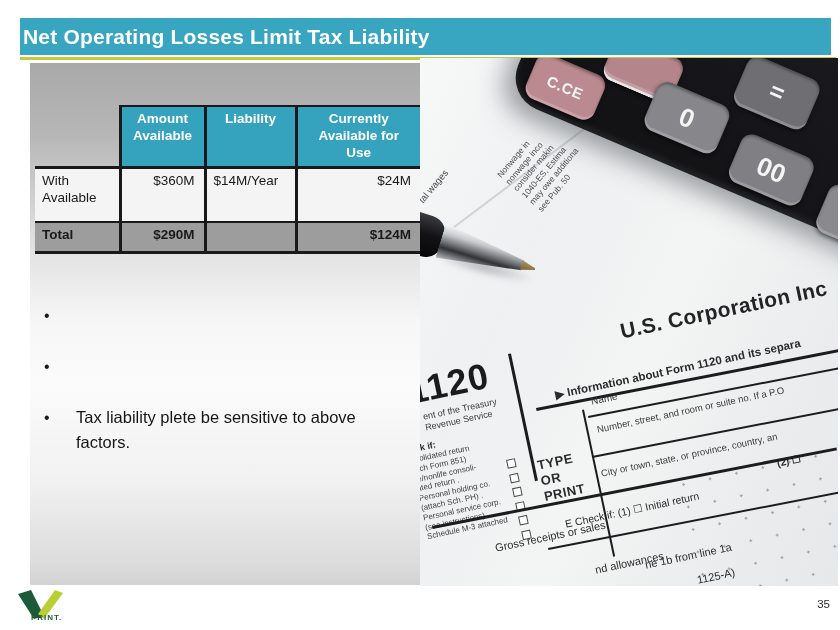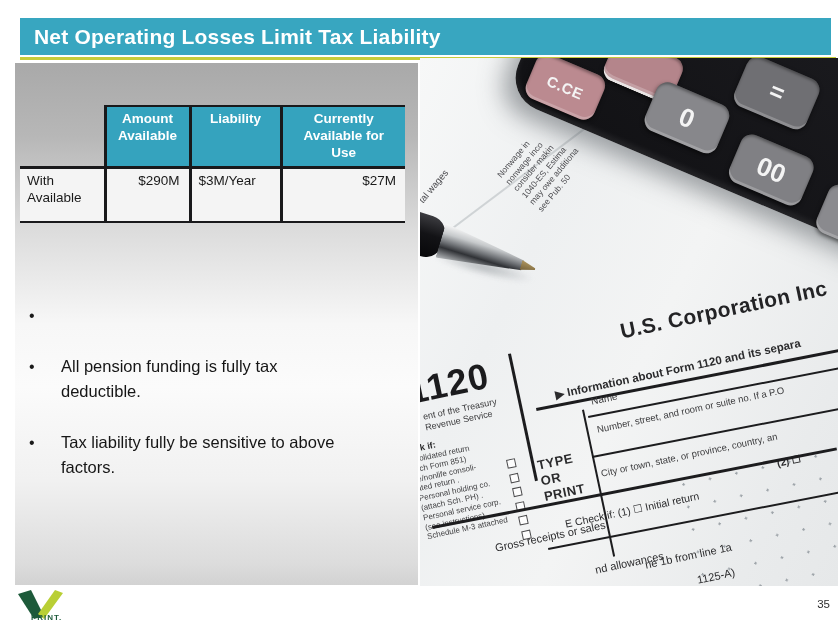--- a/index.html
+++ b/index.html
@@ -2,25 +2,25 @@
 <html><head>
 <meta charset="utf-8">
 <style>
   html,body{margin:0;padding:0;background:#ffffff;}
   .slide{position:relative;width:840px;height:630px;background:#ffffff;overflow:hidden;
          font-family:"Liberation Sans",sans-serif;color:#1a1a1a;}
 
   
   .title-bar{position:absolute;left:20px;top:18px;width:811px;height:37px;
              background:#38a6c0;display:flex;align-items:center;}
-  .title-bar h1{margin:0;padding-left:14px;font-size:21px;font-weight:bold;color:#ffffff;letter-spacing:.2px;}
+  .title-bar h1{margin:0;padding-left:3px;font-size:21px;font-weight:bold;color:#ffffff;letter-spacing:.2px;}
   .accent-line{position:absolute;left:20px;top:57px;width:816px;height:3px;background:#c5cc3a;}
 
   
-  .left-panel{position:absolute;left:15px;top:63px;width:403px;height:522px;
+  .left-panel{position:absolute;left:30px;top:63px;width:403px;height:522px;
       background:linear-gradient(180deg,#a9a9a9 0%,#b7b7b7 14%,#dcdcdc 32%,#f7f7f7 50%,#fbfbfb 62%,#f1f1f1 80%,#dcdcdc 96%,#d2d2d2 100%);}
 
   table.nol{position:absolute;left:5px;top:42px;border-collapse:collapse;table-layout:fixed;}
   table.nol col.c1{width:85px}table.nol col.c2{width:85px}table.nol col.c3{width:91px}table.nol col.c4{width:124px}
   table.nol th,table.nol td{font-size:13.5px;line-height:1.25;vertical-align:top;padding:4px 7px;}
   table.nol th{background:#35a3be;color:#fff;font-weight:bold;text-align:center;
                border-top:2px solid #19191b;border-bottom:3px solid #19191b;height:39px;}
   table.nol th.empty{background:transparent;border-top:none;border-bottom:3px solid #19191b;}
   table.nol td{background:#f4f4f4;border-bottom:2px solid #19191b;}
   table.nol .vline{border-right:3px solid #19191b;}
@@ -129,38 +129,43 @@
         <tr>
           <th class="empty vline"></th>
           <th class="vline">Amount Available</th>
           <th class="vline">Liability</th>
           <th>Currently Available for Use</th>
         </tr>
       </thead>
       <tbody>
         <tr class="r1">
           <td class="vline">With Available</td>
+          <td class="vline num">$360M</td>
+          <td class="vline">$14M/Year</td>
+          <td class="num">$24M</td>
+        </tr>
+        <tr class="total">
+          <td class="vline">Total</td>
           <td class="vline num">$290M</td>
-          <td class="vline">$3M/Year</td>
-          <td class="num">$27M</td>
+          <td class="vline"></td>
+          <td class="num">$124M</td>
         </tr>
       </tbody>
     </table>
 
     <div class="bullets">
       <div class="bullet">
         <span class="dot">•</span>
       </div>
       <div class="bullet">
         <span class="dot">•</span>
-        <span class="btxt">All pension funding is fully tax deductible.</span>
       </div>
       <div class="bullet">
         <span class="dot">•</span>
-        <span class="btxt">Tax liability fully be sensitive to above factors.</span>
+        <span class="btxt">Tax liability plete be sensitive to above factors.</span>
       </div>
     </div>
   </div>
 
   <div class="photo">
 
     <div class="paper-edge"></div>
     <div class="sheet-text">Nonwage in
 nonwage inco
 consider makin

